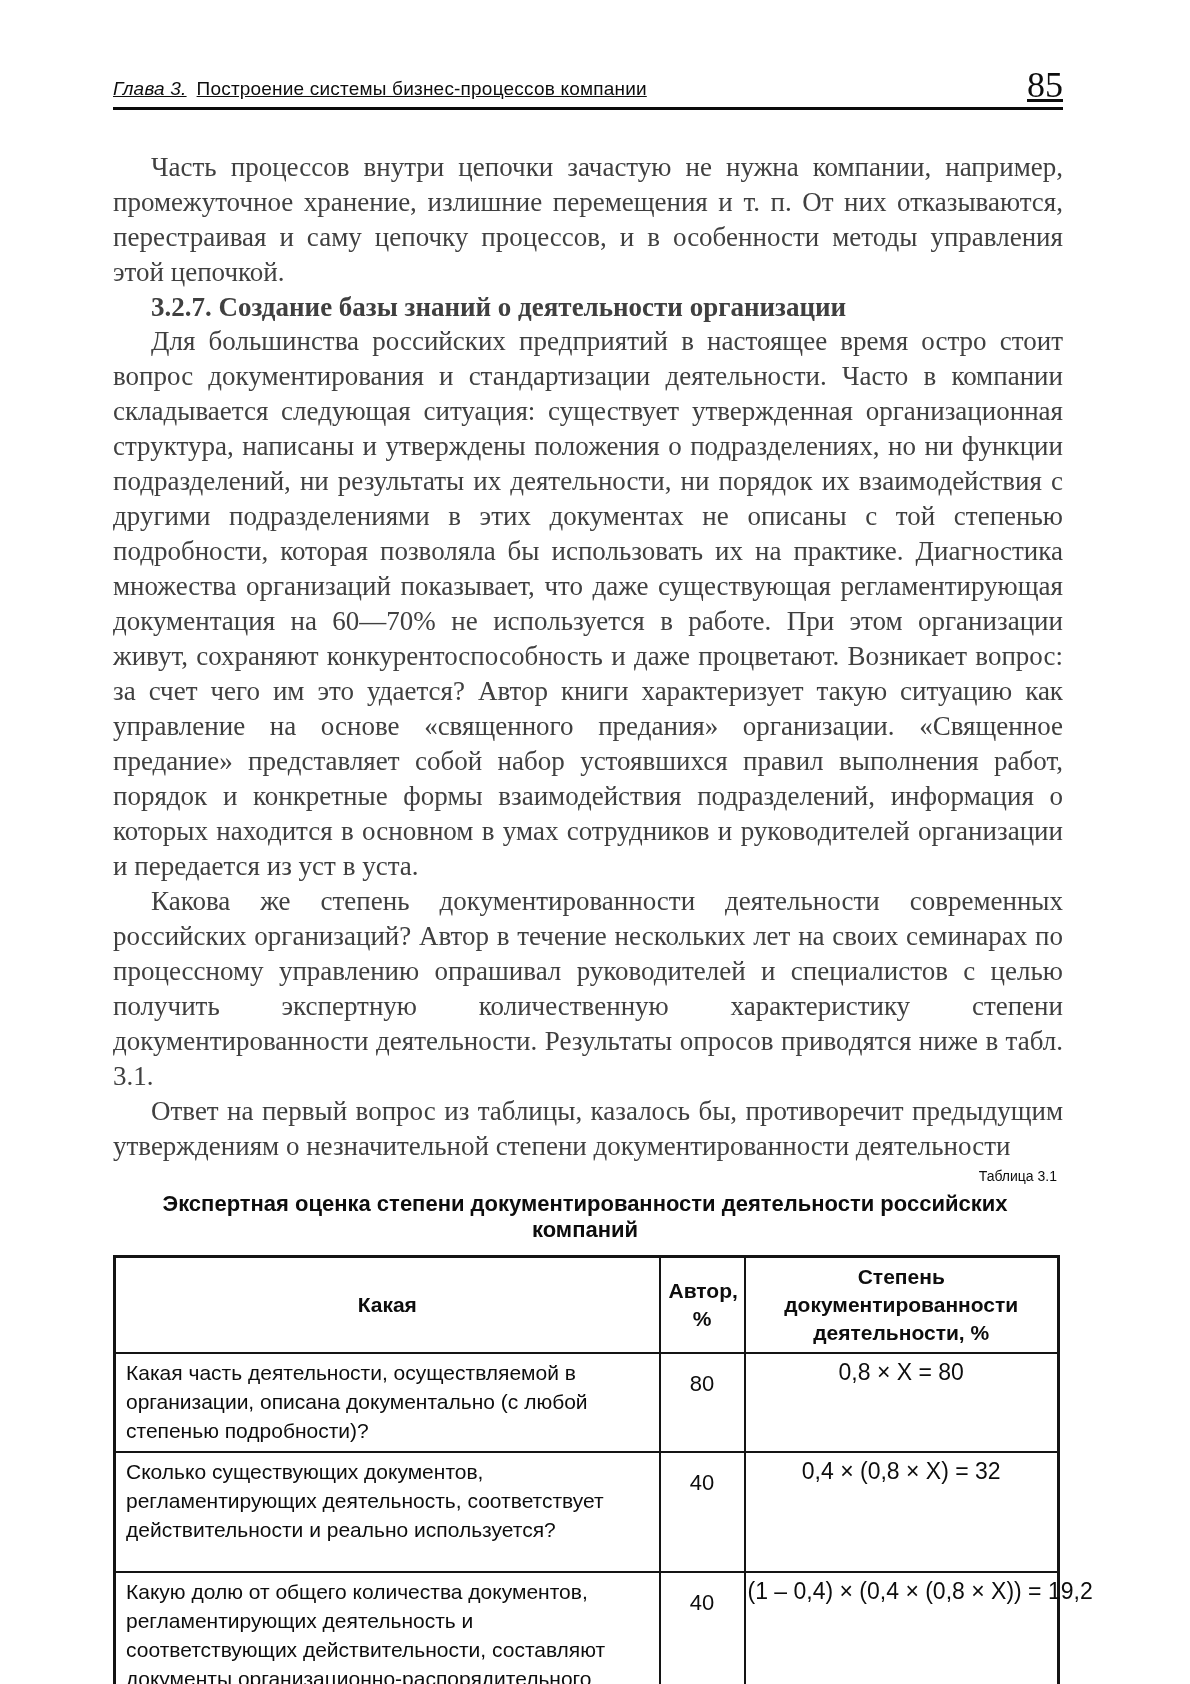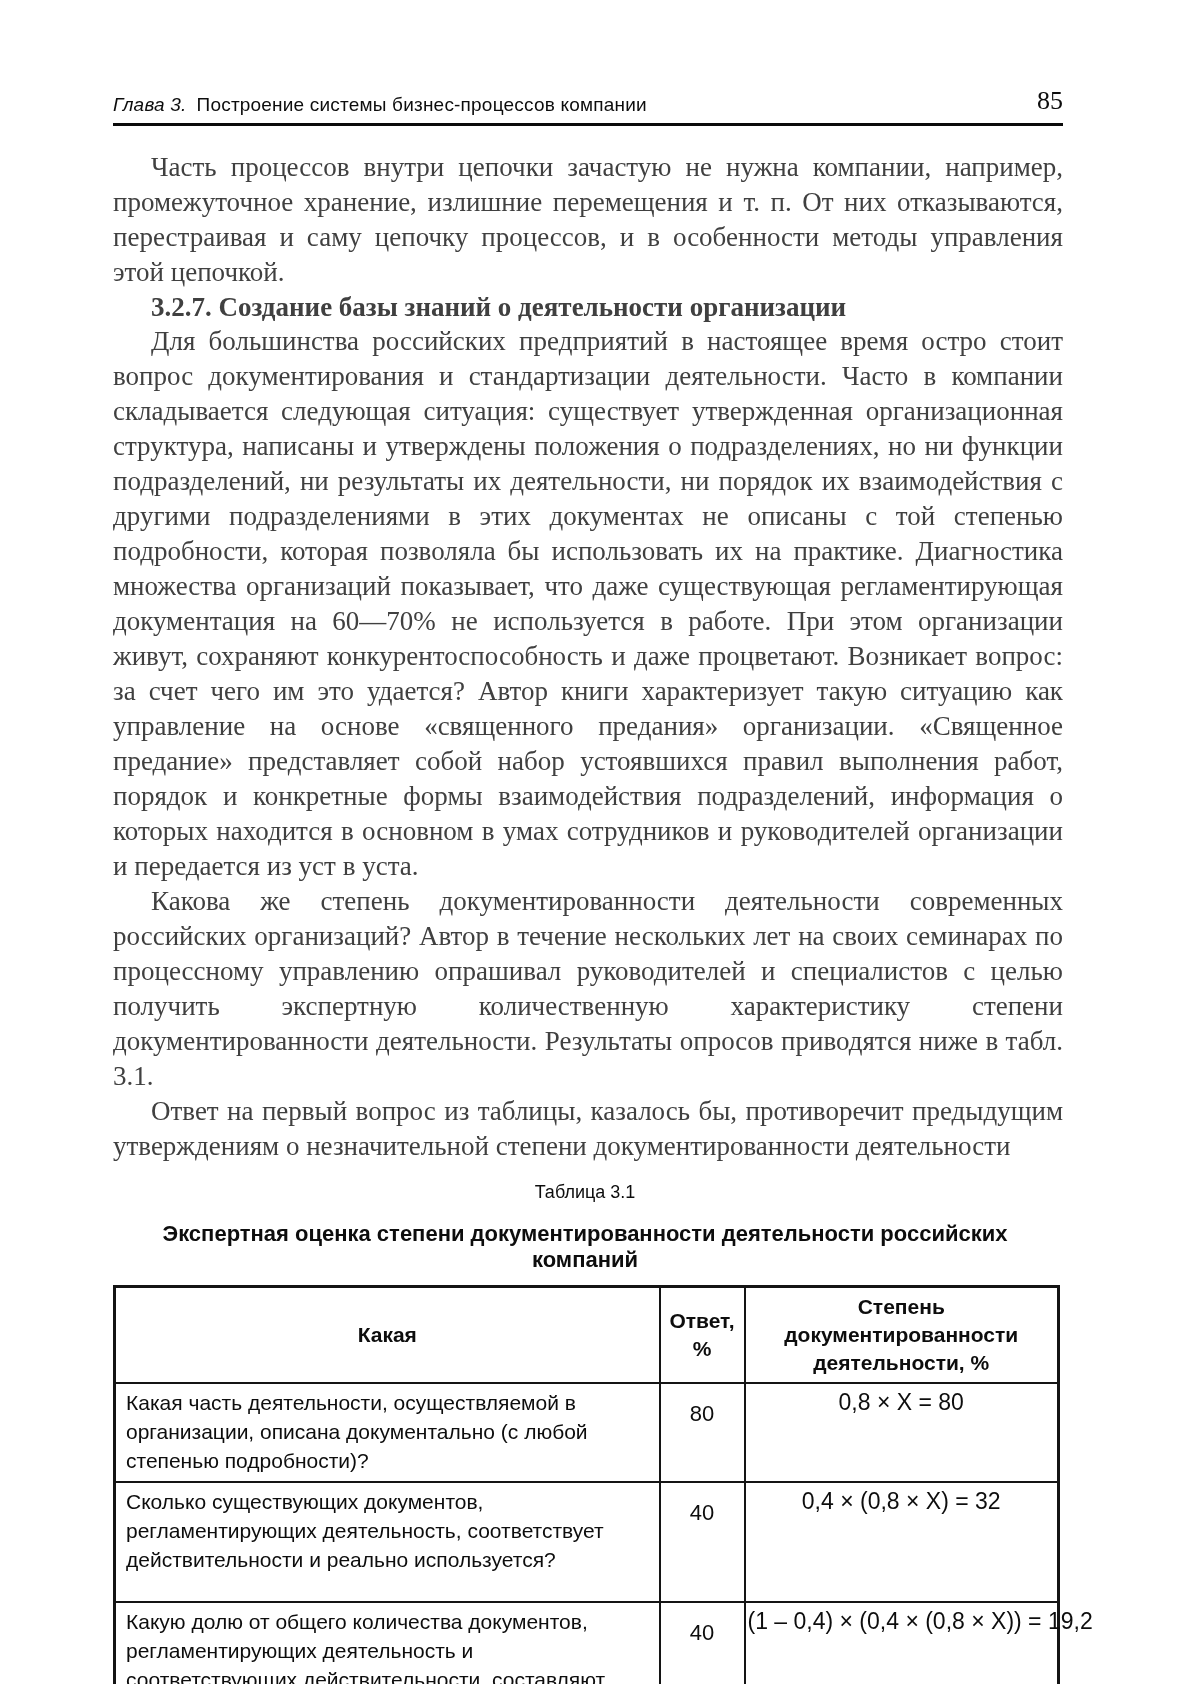--- a/index.html
+++ b/index.html
@@ -12,41 +12,42 @@
     width: 1190px;
     height: 1684px;
     background: #ffffff;
     color: #0d0d0d;
     overflow: hidden;
   }
   
   .running-head {
     position: absolute;
     left: 113px;
-    top: 86px;
+    top: 70px;
     width: 950px;
     display: flex;
     justify-content: space-between;
     align-items: flex-end;
     border-bottom: 3px solid #0a0a0a;
     padding-bottom: 7px;
     font-family: "Liberation Sans", sans-serif;
+    text-decoration: underline;
   }
   .running-head .head-left {
     font-size: 19px;
     letter-spacing: 0.2px;
     white-space: nowrap;
   }
   .running-head .chapter-label {
     font-style: italic;
     margin-right: 10px;
   }
   .running-head .page-number {
     font-family: "Liberation Serif", serif;
-    font-size: 26px;
+    font-size: 36px;
     line-height: 30px;
     font-weight: 400;
   }
   
   .body-text {
     position: absolute;
     left: 113px;
     top: 150px;
     width: 950px;
     font-family: "Liberation Serif", serif;
@@ -68,24 +69,24 @@
   }
   
   .table-area {
     position: absolute;
     left: 113px;
     top: 1163px;
     width: 944px;
     font-family: "Liberation Sans", sans-serif;
   }
   .table-label {
-    text-align: center;
-    font-size: 18px;
+    text-align: right;
+    font-size: 14px;
     line-height: 26px;
-    margin: 16px;
+    margin: 0;
   }
   .table-caption {
     text-align: center;
     font-weight: 700;
     font-size: 22px;
     line-height: 26px;
     margin: 2px 0 0 0;
   }
   table.doc-table {
     margin-top: 12px;
@@ -162,21 +163,21 @@
 
     <table class="doc-table">
       <colgroup>
         <col class="c-question">
         <col class="c-answer">
         <col class="c-formula">
       </colgroup>
       <thead>
         <tr>
           <th>Какая</th>
-          <th>Ответ, %</th>
+          <th>Автор, %</th>
           <th>Степень документированности деятельности, %</th>
         </tr>
       </thead>
       <tbody>
         <tr class="r1">
           <td class="question-cell">Какая часть деятельности, осуществляемой в организации, описана документально (с любой степенью подробности)?</td>
           <td class="answer-cell">80</td>
           <td class="formula-cell">0,8 × X = 80</td>
         </tr>
         <tr class="r2">

